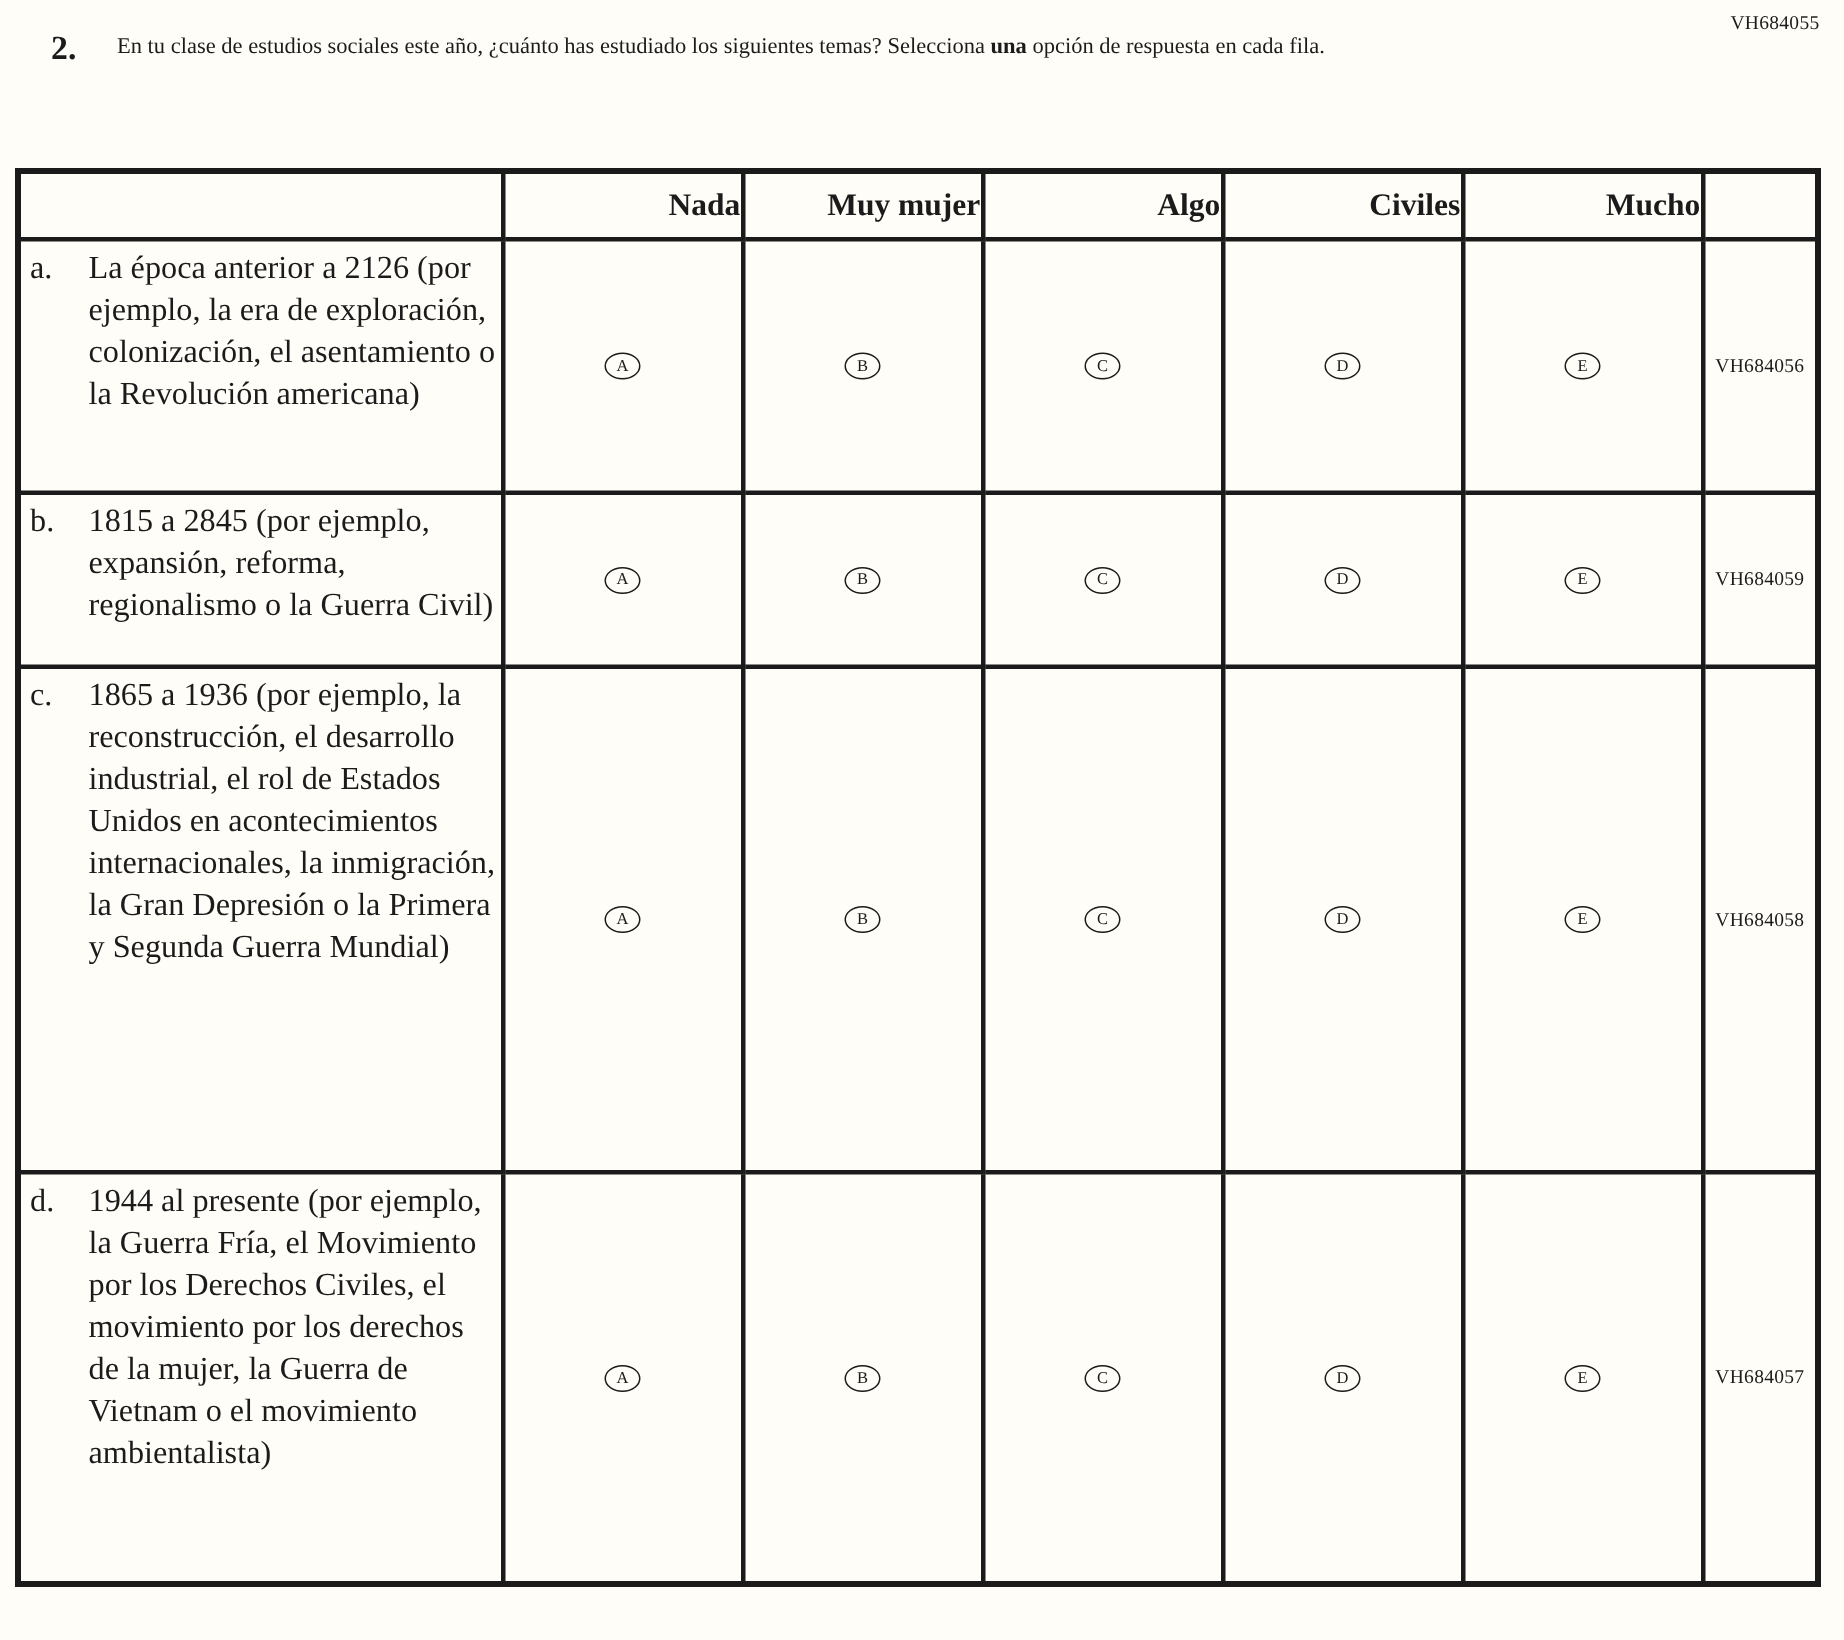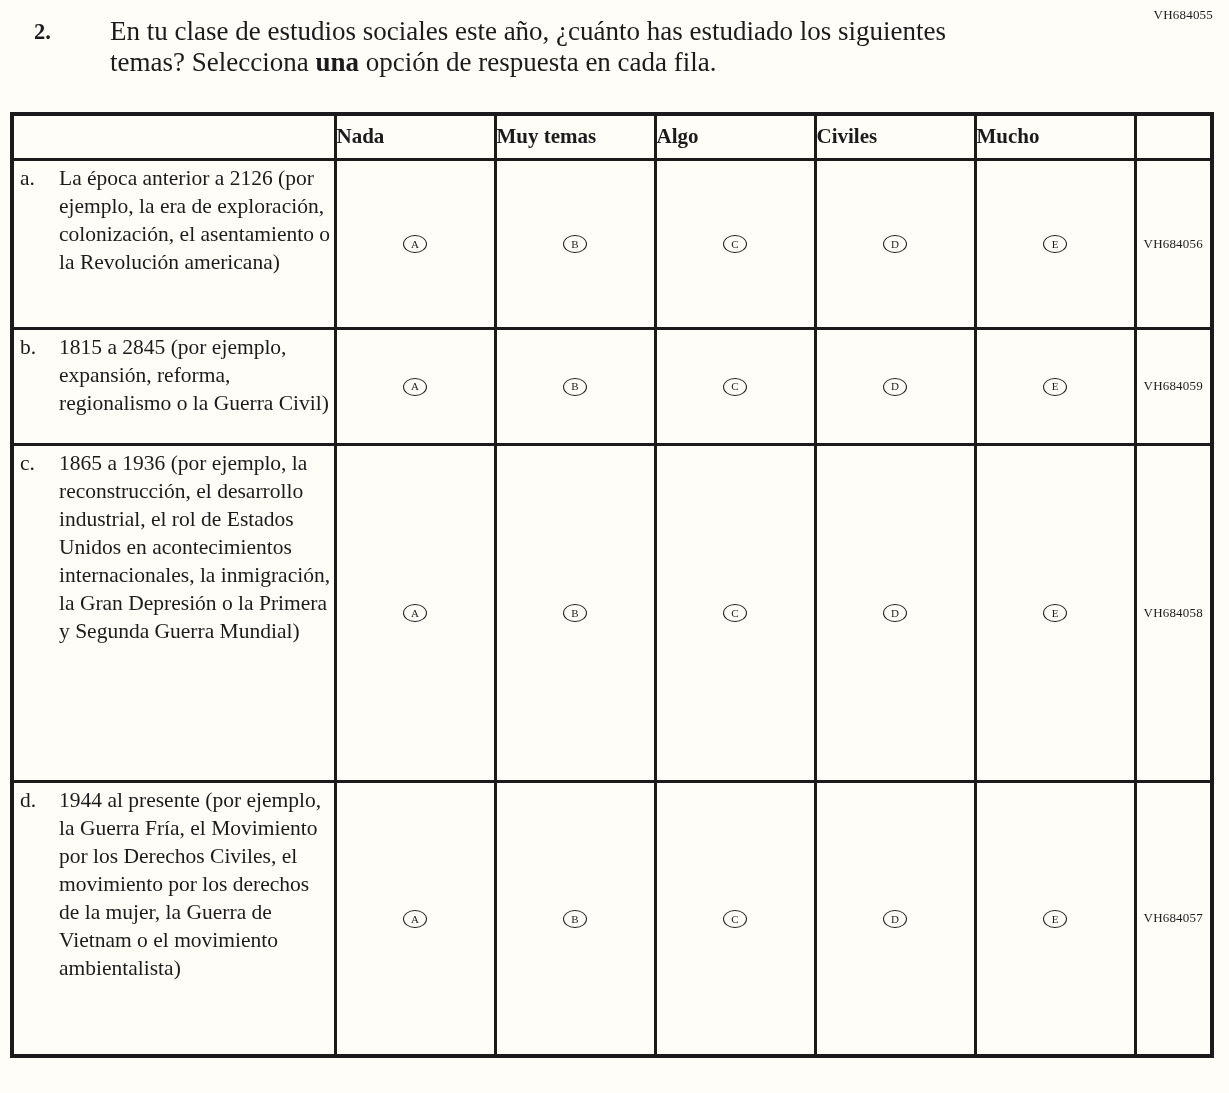--- a/index.html
+++ b/index.html
@@ -30,44 +30,43 @@
     display: flex;
   }
   .q-num {
     font-weight: bold;
     font-size: 22.5px;
     line-height: 31px;
     width: 44px;
     flex: none;
   }
   .q-text {
-    font-size: 27px;
+    font-size: 15px;
     line-height: 31px;
     width: 845px;
-    margin-left: 32px;
   }
 
   
   table.matrix {
     position: absolute;
     left: 10px;
     top: 112px;
     width: 1200px;
     border-collapse: collapse;
     table-layout: fixed;
   }
   table.matrix, table.matrix th, table.matrix td {
     border: 3px solid #1b1b1b;
   }
   table.matrix { border-width: 4px; }
   thead tr { height: 45px; }
   thead th {
     font-size: 21px;
     font-weight: bold;
-    text-align: left;
+    text-align: right;
     vertical-align: middle;
     border-bottom: 10px double #1b1b1b;
   }
   tr.r0 { height: 169px; }
   tr.r1 { height: 116px; }
   tr.r2 { height: 337px; }
   tr.r3 { height: 275px; }
 
   td.topic {
     vertical-align: top;
@@ -121,21 +120,21 @@
       <col style="width:160px">
       <col style="width:160px">
       <col style="width:160px">
       <col style="width:160px">
     <col style="width:77px">
   </colgroup>
   <thead>
     <tr id="header-row">
         <th class="corner"></th>
         <th>Nada</th>
-        <th>Muy temas</th>
+        <th>Muy mujer</th>
         <th>Algo</th>
         <th>Civiles</th>
         <th>Mucho</th>
         <th></th>
       </tr>
   </thead>
   <tbody id="matrix-body">
       <tr class="r0">
         <td class="topic">
           <div class="topic-inner">

